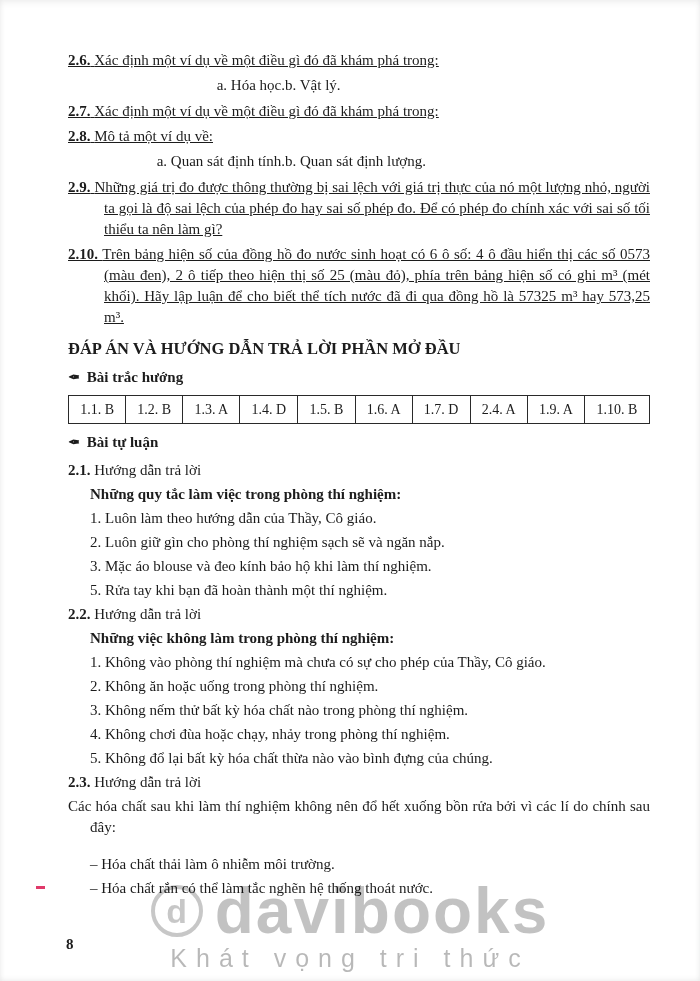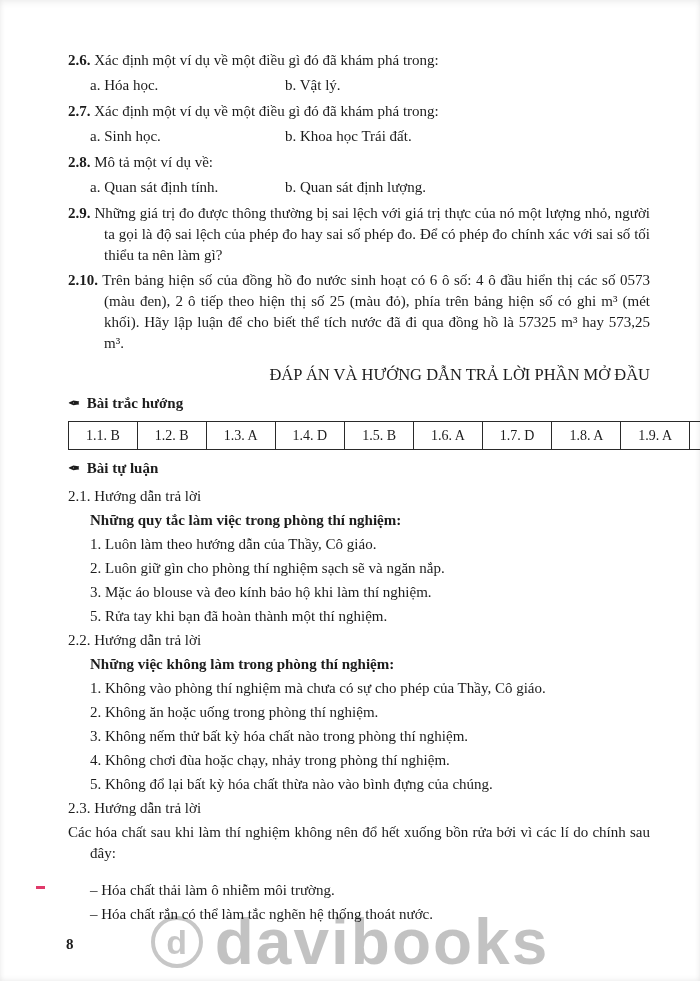--- a/index.html
+++ b/index.html
@@ -20,32 +20,34 @@
     padding: 50px 50px 0 68px;
     font-size: 15px;
     line-height: 21px;
   }
   
   .q {
     padding-left: 36px;
     text-indent: -36px;
     text-align: justify;
     margin-bottom: 4px;
+    text-decoration: underline;
   }
   .q-num { font-weight: bold; }
   .opts {
     display: flex;
     padding-left: 22px;
     margin-bottom: 5px;
+    text-align: right;
   }
   .opt-a { width: 195px; }
   
   .answers-title {
-    text-align: right;
-    font-weight: normal;
+    text-align: left;
+    font-weight: bold;
     font-size: 16.5px;
     margin: 10px 0 8px 0;
   }
   .section-label {
     font-weight: bold;
     margin: 6px 0 7px 0;
     display: flex;
     align-items: center;
   }
   .bullet-icon {
@@ -54,27 +56,28 @@
     display: inline-block;
     transform: scaleX(-1);
   }
   table.mc {
     width: 100%;
     border-collapse: collapse;
     margin: 2px 0 8px 0;
   }
   table.mc td {
     border: 1px solid #2a2a2a;
+    text-align: center;
     font-size: 14px;
-    padding: 3px 17px;
+    padding: 3px 8px;
     white-space: nowrap;
     font-family: Liberation Serif, serif;
   }
   .ans-head { margin-bottom: 3px; }
-  .ans-head .q-num { font-weight: normal; text-align: right; }
+  .ans-head .q-num { font-weight: bold; text-align: right; }
   .ans-sub {
     font-weight: bold;
     padding-left: 22px;
     margin-bottom: 3px;
   }
   .ans-item {
     padding-left: 22px;
     margin-bottom: 3px;
     text-align: justify;
   }
@@ -149,24 +152,20 @@
 
 <div class="page">
 
   <p class="q"><span class="q-num">2.6.</span> <span>Xác định một ví dụ về một điều gì đó đã khám phá trong:</span></p>
   <div class="opts">
     <span class="opt-a">a. Hóa học.</span>
     <span class="opt-b">b. Vật lý.</span>
   </div>
 
   <p class="q"><span class="q-num">2.7.</span> <span>Xác định một ví dụ về một điều gì đó đã khám phá trong:</span></p>
-  <div class="opts">
-    <span class="opt-a">a. Sinh học.</span>
-    <span class="opt-b">b. Khoa học Trái đất.</span>
-  </div>
 
   <p class="q"><span class="q-num">2.8.</span> <span>Mô tả một ví dụ về:</span></p>
   <div class="opts">
     <span class="opt-a">a. Quan sát định tính.</span>
     <span class="opt-b">b. Quan sát định lượng.</span>
   </div>
 
   <p class="q"><span class="q-num">2.9.</span> <span>Những giá trị đo được thông thường bị sai lệch với giá trị thực của nó một lượng nhỏ, người ta gọi là độ sai lệch của phép đo hay sai số phép đo. Để có phép đo chính xác với sai số tối thiểu ta nên làm gì?</span></p>
 
   <p class="q"><span class="q-num">2.10.</span> <span>Trên bảng hiện số của đồng hồ đo nước sinh hoạt có 6 ô số: 4 ô đầu hiển thị các số 0573 (màu đen), 2 ô tiếp theo hiện thị số 25 (màu đỏ), phía trên bảng hiện số có ghi m³ (mét khối). Hãy lập luận để cho biết thể tích nước đã đi qua đồng hồ là 57325 m³ hay 573,25 m³.</span></p>
@@ -181,21 +180,21 @@
   <table class="mc">
     <tbody>
       <tr>
         <td>1.1. B</td>
         <td>1.2. B</td>
         <td>1.3. A</td>
         <td>1.4. D</td>
         <td>1.5. B</td>
         <td>1.6. A</td>
         <td>1.7. D</td>
-        <td>1.8. A</td>
+        <td>2.4. A</td>
         <td>1.9. A</td>
         <td>1.10. B</td>
       </tr>
     </tbody>
   </table>
 
   <div class="section-label">
     <span class="bullet-icon">✒</span>
     <span>Bài tự luận</span>
   </div>
@@ -222,15 +221,16 @@
 
 </div>
 
 <div class="margin-mark"></div>
 
 <div class="watermark">
   <div class="wm-row">
     <div class="wm-logo">d</div>
     <div class="wm-name">davibooks</div>
   </div>
+  <div class="wm-slogan">Khát vọng tri thức</div>
 </div>
 
 <div class="page-number">8</div>
 
 </body></html>

